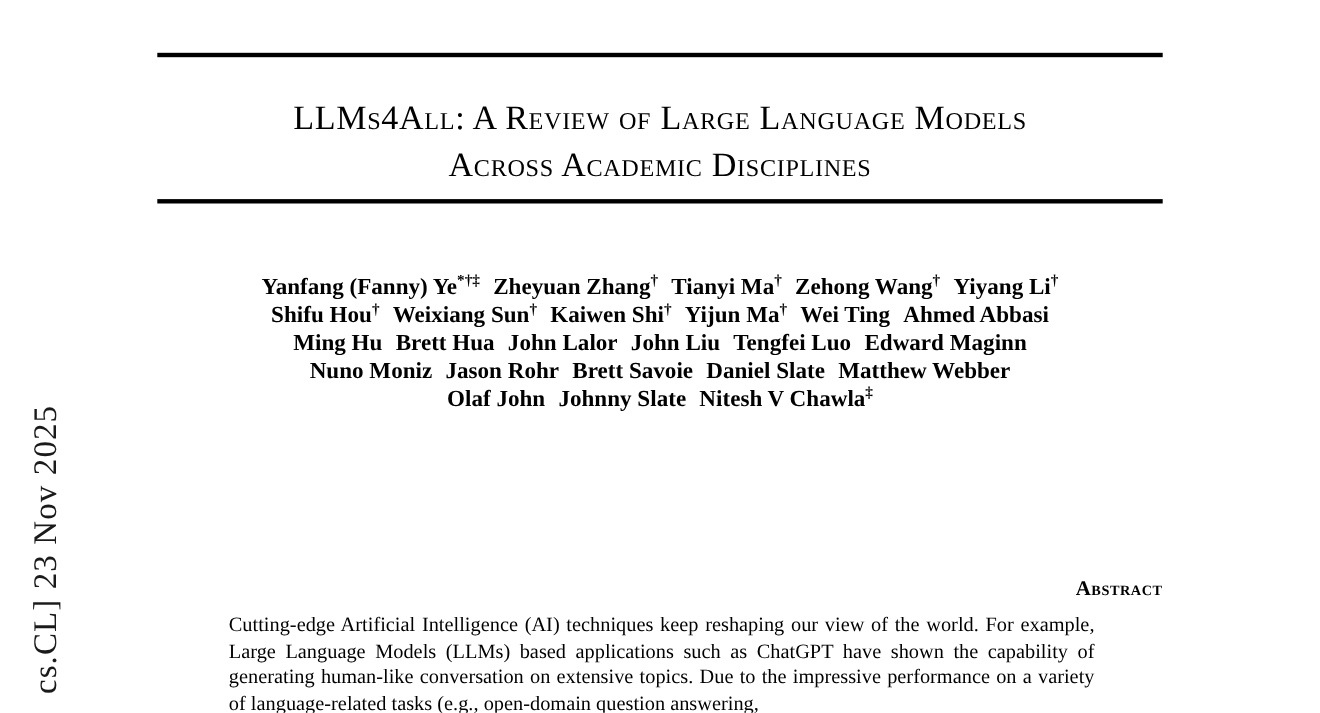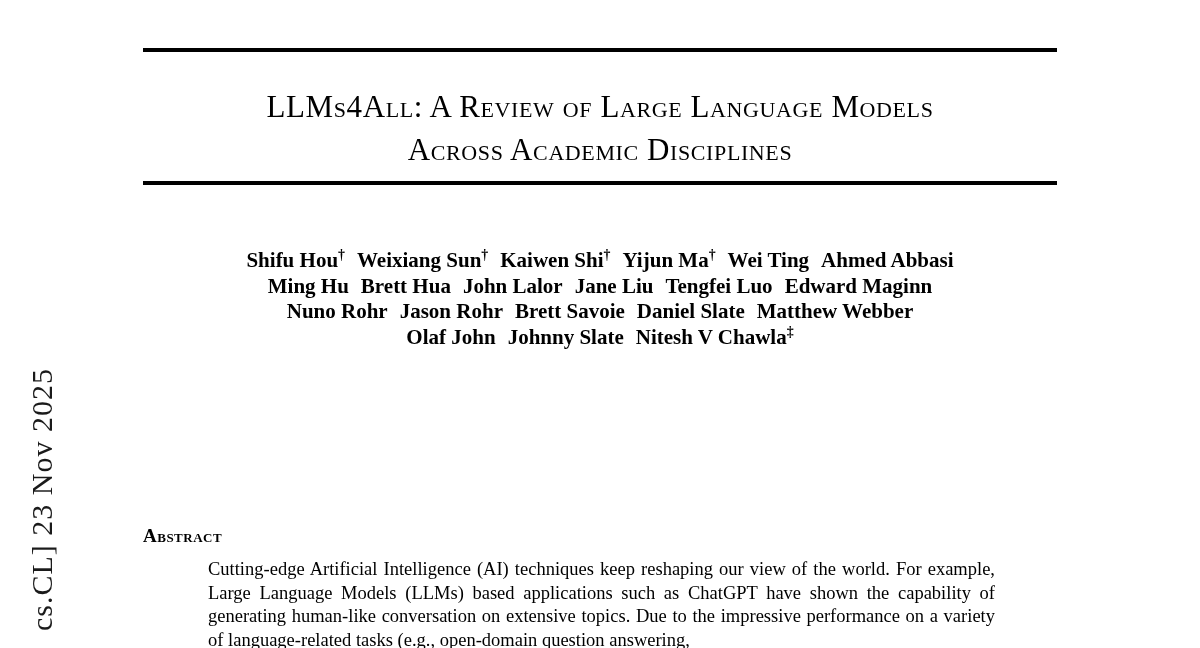--- a/index.html
+++ b/index.html
@@ -106,21 +106,21 @@
     text-align: center;
     font-weight: bold;
     font-size: 19px;
   }
 
   .abstract-heading {
     position: absolute;
     left: 143px;
     top: 525px;
     width: 914px;
-    text-align: left;
+    text-align: right;
     font-variant: small-caps;
     font-weight: bold;
     font-size: 19px;
     letter-spacing: 0.5px;
   }
 
   .abstract-body {
     position: absolute;
     left: 208px;
     top: 558px;
@@ -143,23 +143,24 @@
   <div class="rule rule-top"></div>
 
   <div class="title">
     <div>LLMs4All: A Review of Large Language Models</div>
     <div>Across Academic Disciplines</div>
   </div>
 
   <div class="rule rule-bottom"></div>
 
   <div class="authors" id="author-list">
+      <div class="line"><span class="name">Yanfang (Fanny) Ye<sup>*†‡</sup></span><span class="name">Zheyuan Zhang<sup>†</sup></span><span class="name">Tianyi Ma<sup>†</sup></span><span class="name">Zehong Wang<sup>†</sup></span><span class="name">Yiyang Li<sup>†</sup></span></div>
       <div class="line"><span class="name">Shifu Hou<sup>†</sup></span><span class="name">Weixiang Sun<sup>†</sup></span><span class="name">Kaiwen Shi<sup>†</sup></span><span class="name">Yijun Ma<sup>†</sup></span><span class="name">Wei Ting</span><span class="name">Ahmed Abbasi</span></div>
-      <div class="line"><span class="name">Ming Hu</span><span class="name">Brett Hua</span><span class="name">John Lalor</span><span class="name">Jane Liu</span><span class="name">Tengfei Luo</span><span class="name">Edward Maginn</span></div>
-      <div class="line"><span class="name">Nuno Rohr</span><span class="name">Jason Rohr</span><span class="name">Brett Savoie</span><span class="name">Daniel Slate</span><span class="name">Matthew Webber</span></div>
+      <div class="line"><span class="name">Ming Hu</span><span class="name">Brett Hua</span><span class="name">John Lalor</span><span class="name">John Liu</span><span class="name">Tengfei Luo</span><span class="name">Edward Maginn</span></div>
+      <div class="line"><span class="name">Nuno Moniz</span><span class="name">Jason Rohr</span><span class="name">Brett Savoie</span><span class="name">Daniel Slate</span><span class="name">Matthew Webber</span></div>
       <div class="line"><span class="name">Olaf John</span><span class="name">Johnny Slate</span><span class="name">Nitesh V Chawla<sup>‡</sup></span></div>
     </div>
 
 
   <div class="abstract-heading">Abstract</div>
 
   <div class="abstract-body">Cutting-edge Artificial Intelligence (AI) techniques keep reshaping our view of the world. For example, Large Language Models (LLMs) based applications such as ChatGPT have shown the capability of generating human-like conversation on extensive topics. Due to the impressive performance on a variety of language-related tasks (e.g., open-domain question answering,</div>
 
 </div>
 

